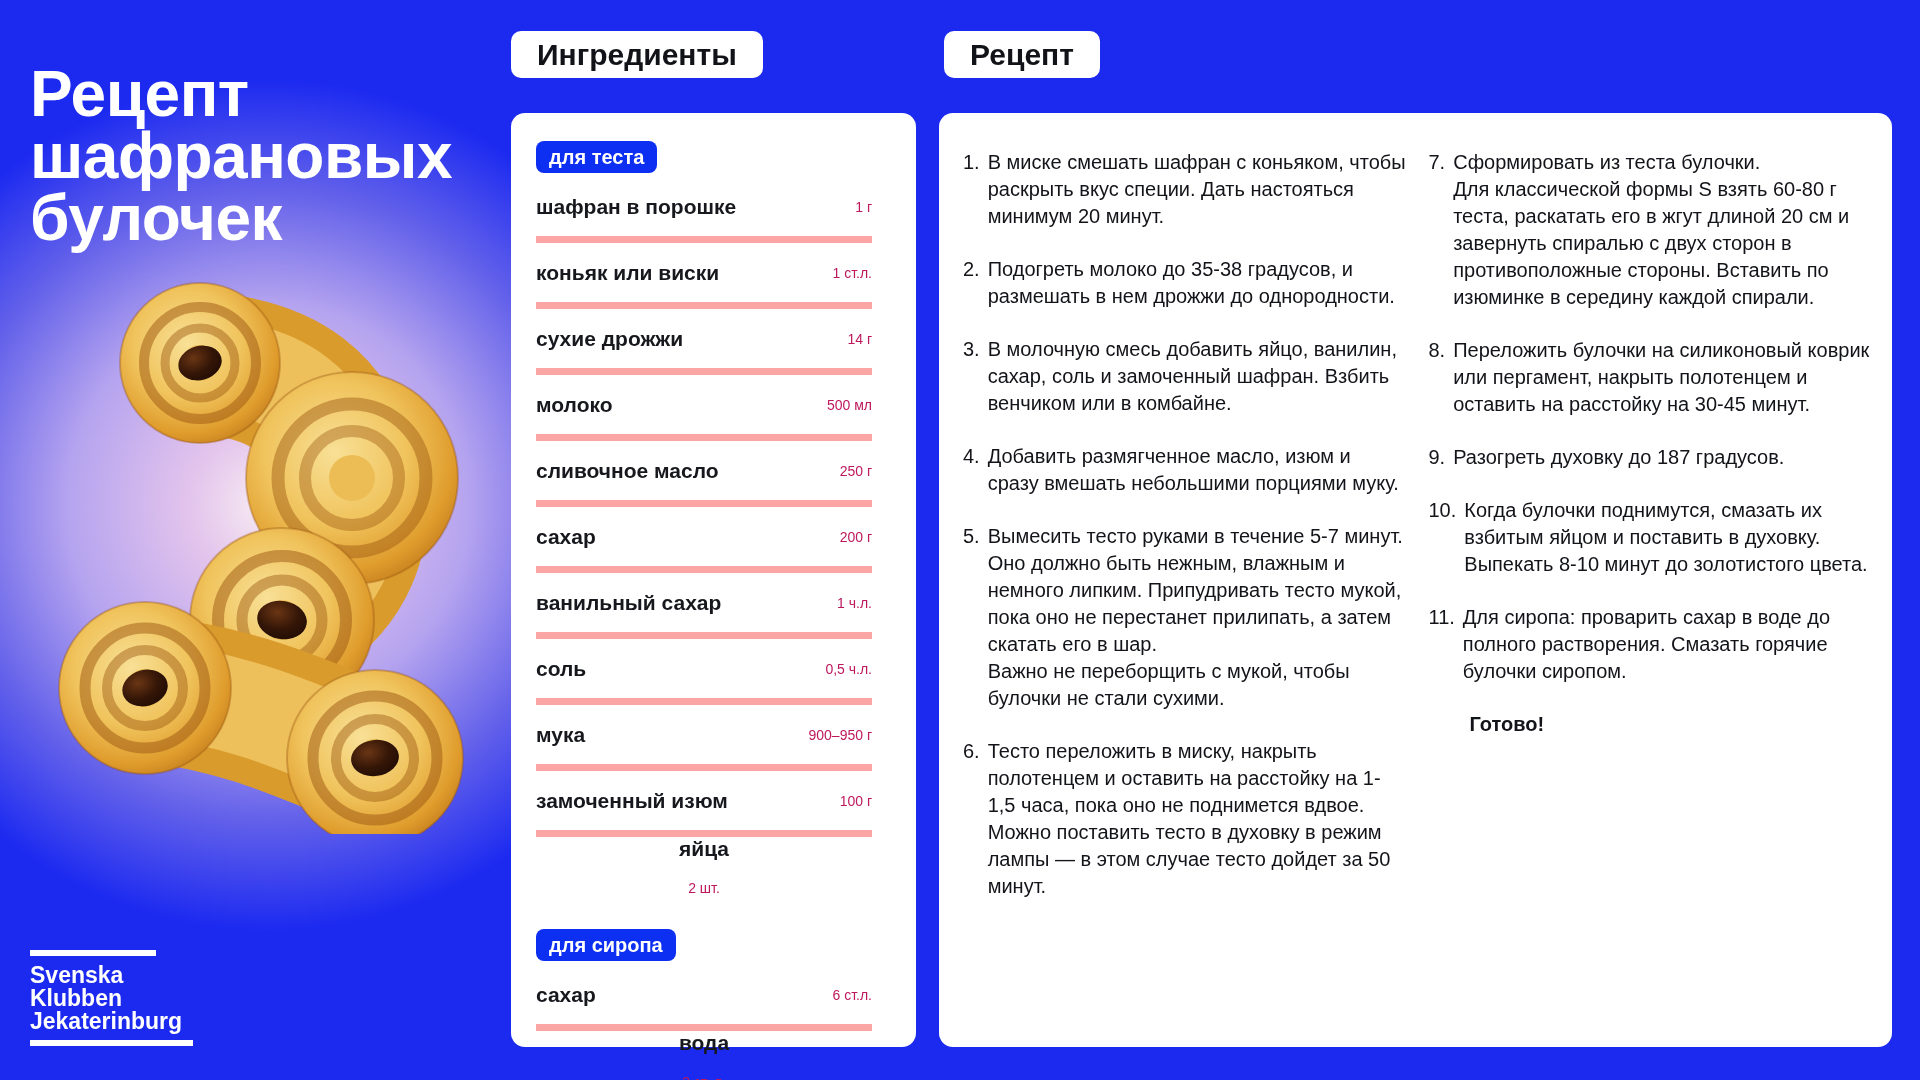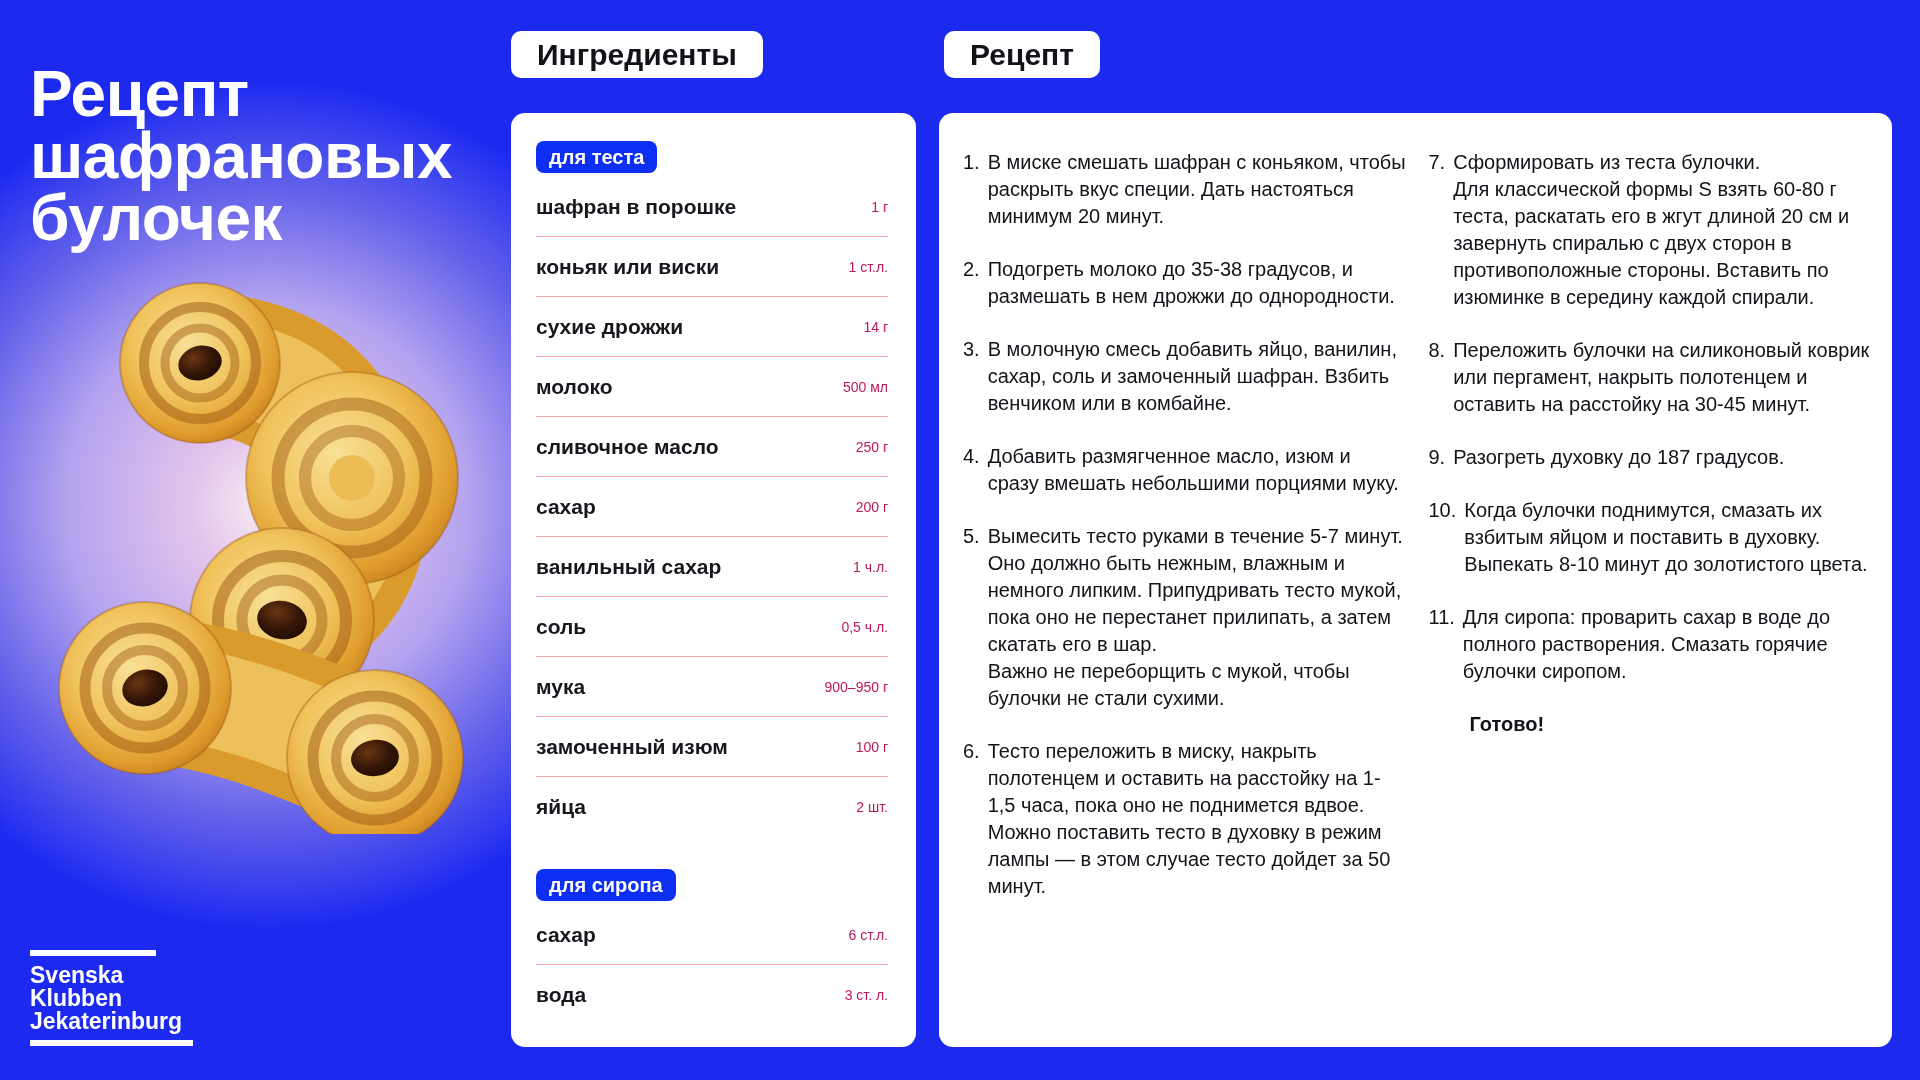--- a/index.html
+++ b/index.html
@@ -32,36 +32,36 @@
     padding:0 26px;box-sizing:border-box;
     font-size:30px;font-weight:bold;color:#121318;
   }
   .tab-ingredients{left:511px;}
   .tab-recipe{left:944px;}
   
   .card{
     position:absolute;top:113px;height:934px;
     background:#ffffff;border-radius:14px;box-sizing:border-box;
   }
-  .card-ingredients{left:511px;width:405px;padding:28px 28px 0 25px;}
+  .card-ingredients{left:511px;width:405px;padding:28px 44px 0 25px;}
   .card-recipe{left:939px;width:953px;padding:36px 16px 0 24px;}
   
   .pill{
     display:inline-block;
     background:#0d2ff2;color:#ffffff;
     font-size:20px;font-weight:bold;line-height:20px;
     padding:6px 13px;border-radius:8px;
   }
   .pill-syrup{margin-top:33px;}
   .ing-rows{margin-top:4px;}
   .ing-row{
     display:flex;justify-content:space-between;align-items:center;
-    height:59px;border-bottom:1px solid #fca5a5;
-  }
-  .ing-rows .ing-row:last-child{border-bottom:none;}
+    height:59px;border-bottom:7px solid #fca5a5;
+  }
+  .ing-rows .ing-row:last-child{border-bottom:none;flex-direction:column;}
   .ing-name{font-size:21px;font-weight:bold;color:#17181d;}
   .ing-qty{font-size:14px;color:#be185d;}
   
   .recipe-columns{display:flex;}
   .rcol{flex:1;}
   .rcol-1{padding-right:22px;}
   .rcol-2{padding-right:4px;}
   .step{
     display:flex;gap:8px;
     font-size:20px;line-height:27px;color:#131419;

